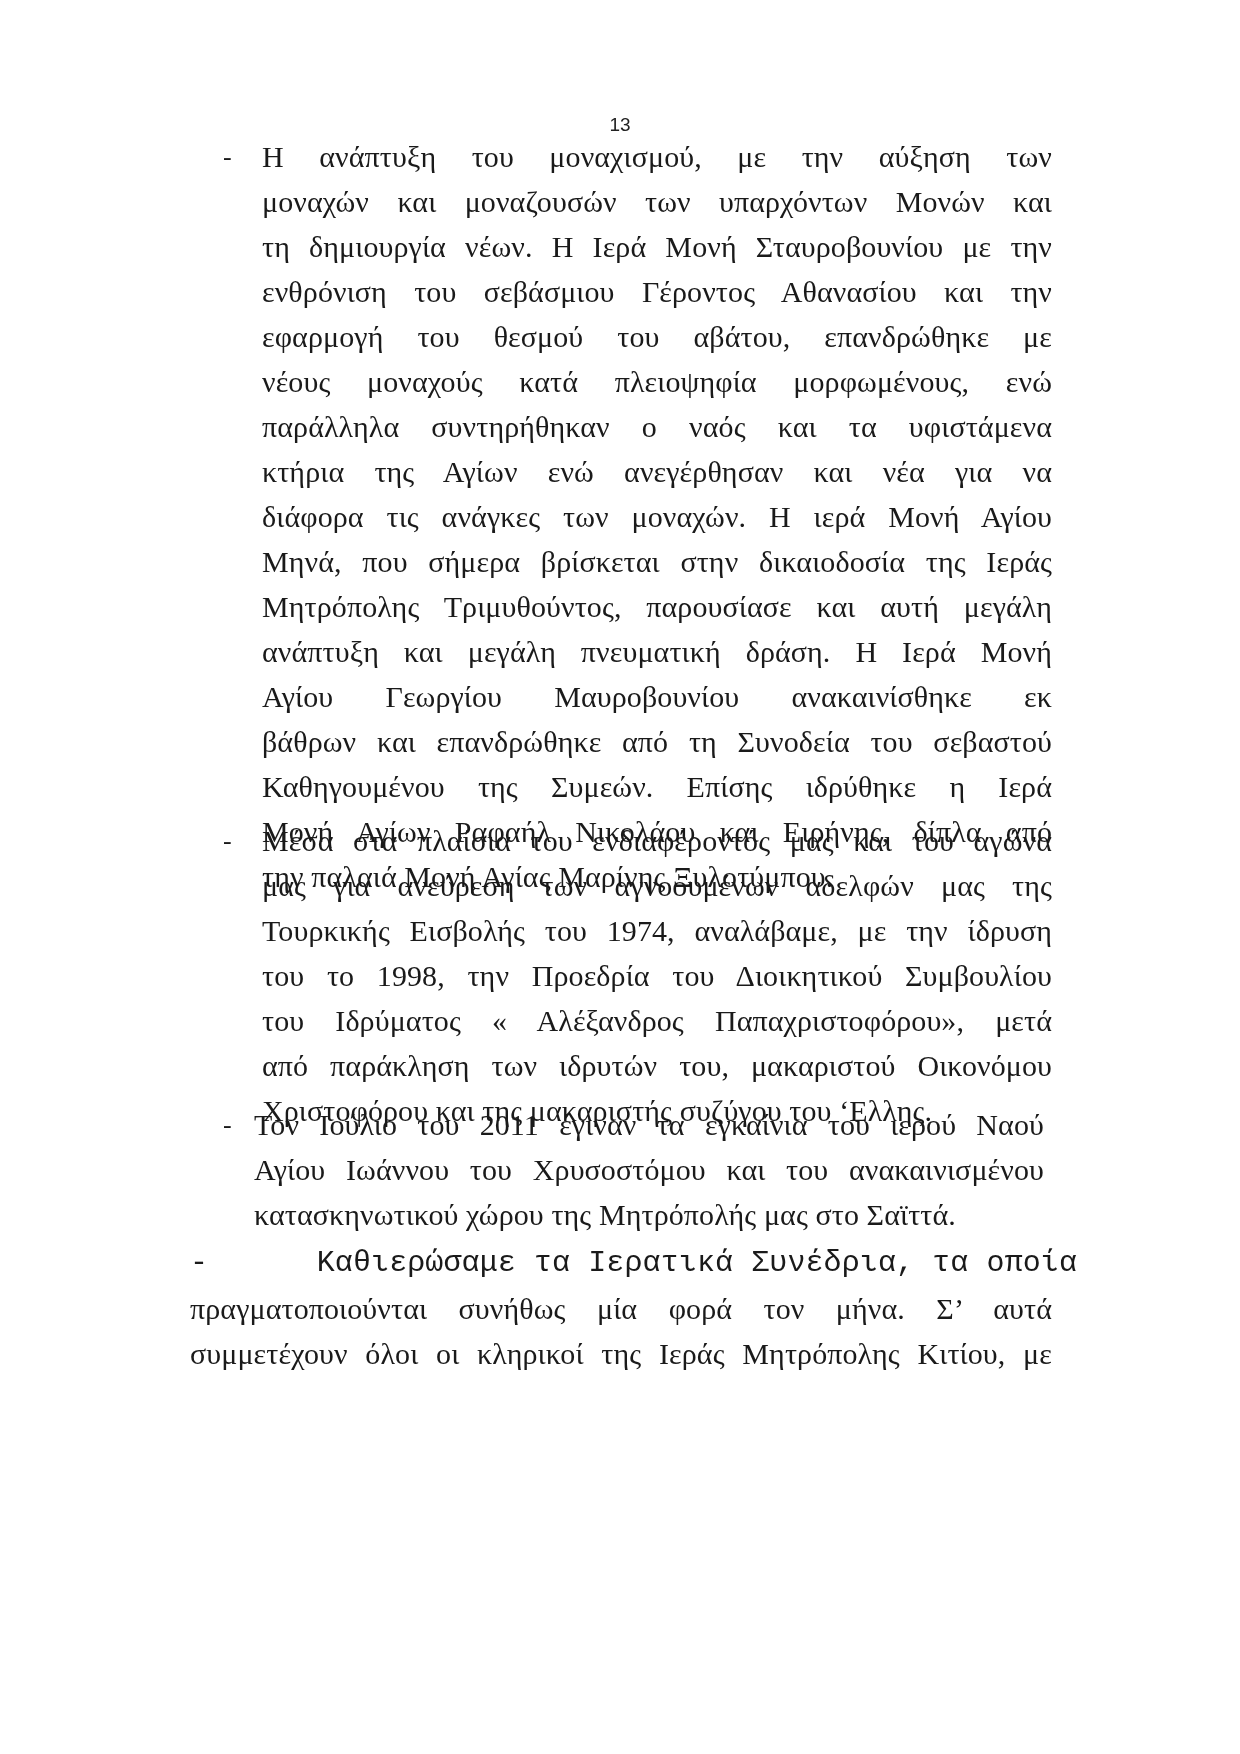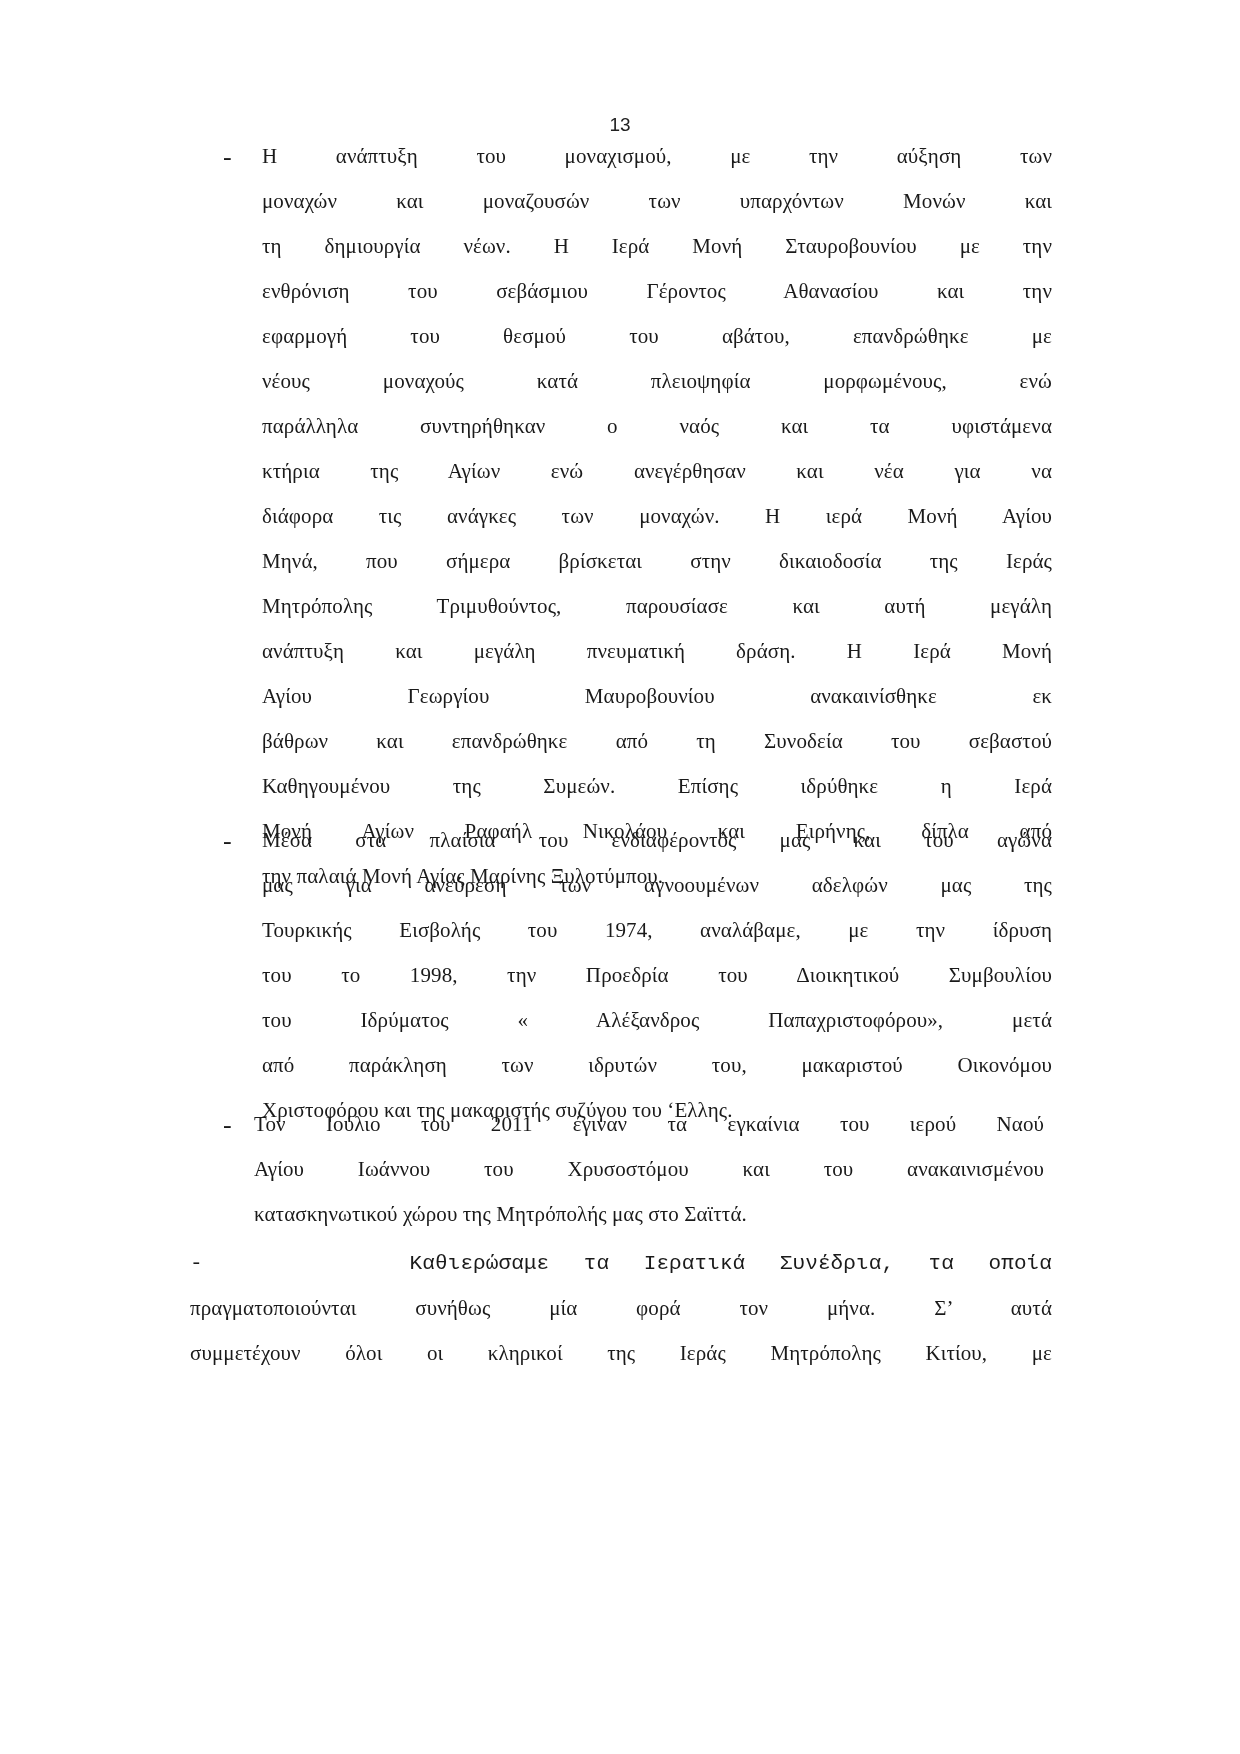--- a/index.html
+++ b/index.html
@@ -1,21 +1,21 @@
 <!DOCTYPE html>
 <html><head>
 <meta charset="utf-8">
 <style>
   html, body { margin:0; padding:0; background:#ffffff; }
   body { width:1240px; height:1754px; position:relative; overflow:hidden;
          font-family:"Liberation Serif", "DejaVu Serif", serif; color:#1a1a1a; }
   .page-number { position:absolute; top:66px; left:0; width:1240px; text-align:center;
          font-family:"Liberation Sans","DejaVu Sans",sans-serif; font-size:19px; color:#222;margin-top:48px; }
   .block { position:absolute; }
-  .line { height:45px; line-height:45px; font-size:21px; white-space:nowrap;
+  .line { height:45px; line-height:45px; font-size:30px; white-space:nowrap;
           text-align:justify; text-align-last:justify; letter-spacing:0.1px; }
   .line.last { text-align-last:left; }
   .dash { position:absolute; font-size:26px; line-height:45px; }
   #b1 { left:262px; top:134px; width:790px; }
   #b2 { left:262px; top:818px; width:790px; }
   #b3 { left:254px; top:1102px; width:790px; }
   #p4 { left:190px; top:1241px; width:862px; }
   .d1 { left:223px; top:134px; }
   .d2 { left:223px; top:818px; }
   .d3 { left:223px; top:1102px; }

